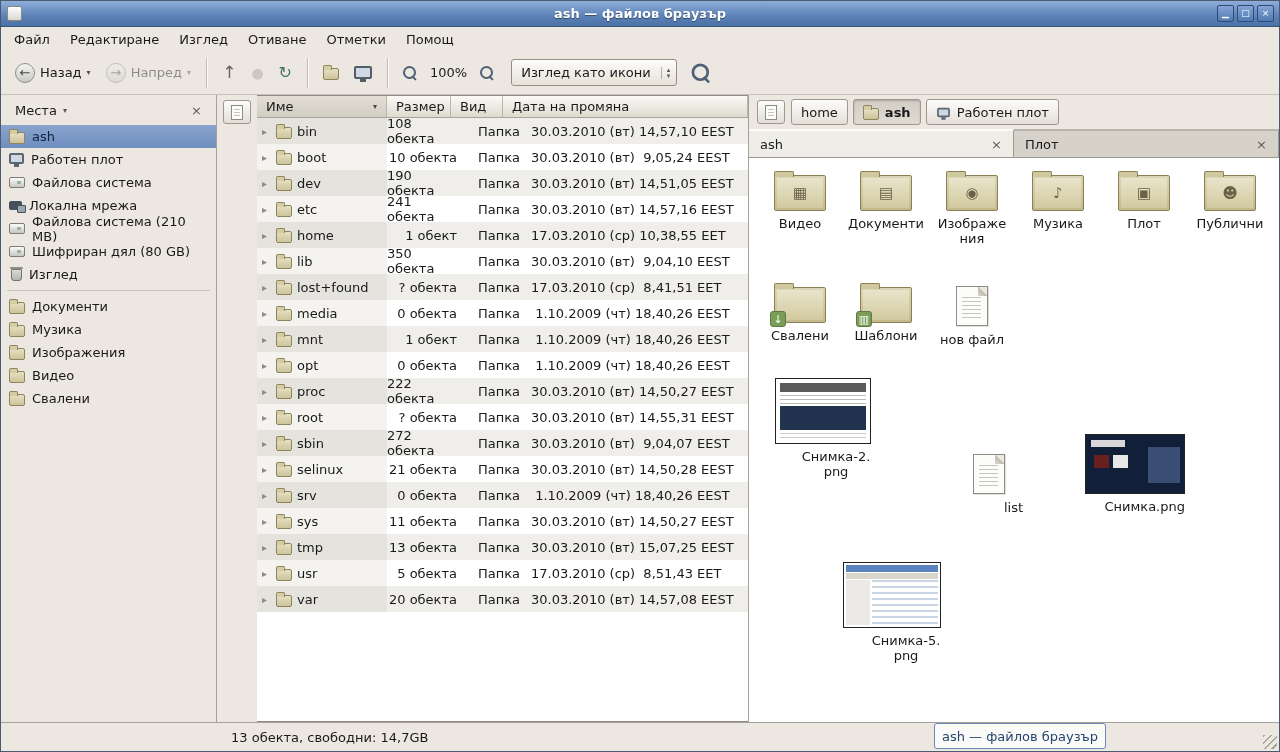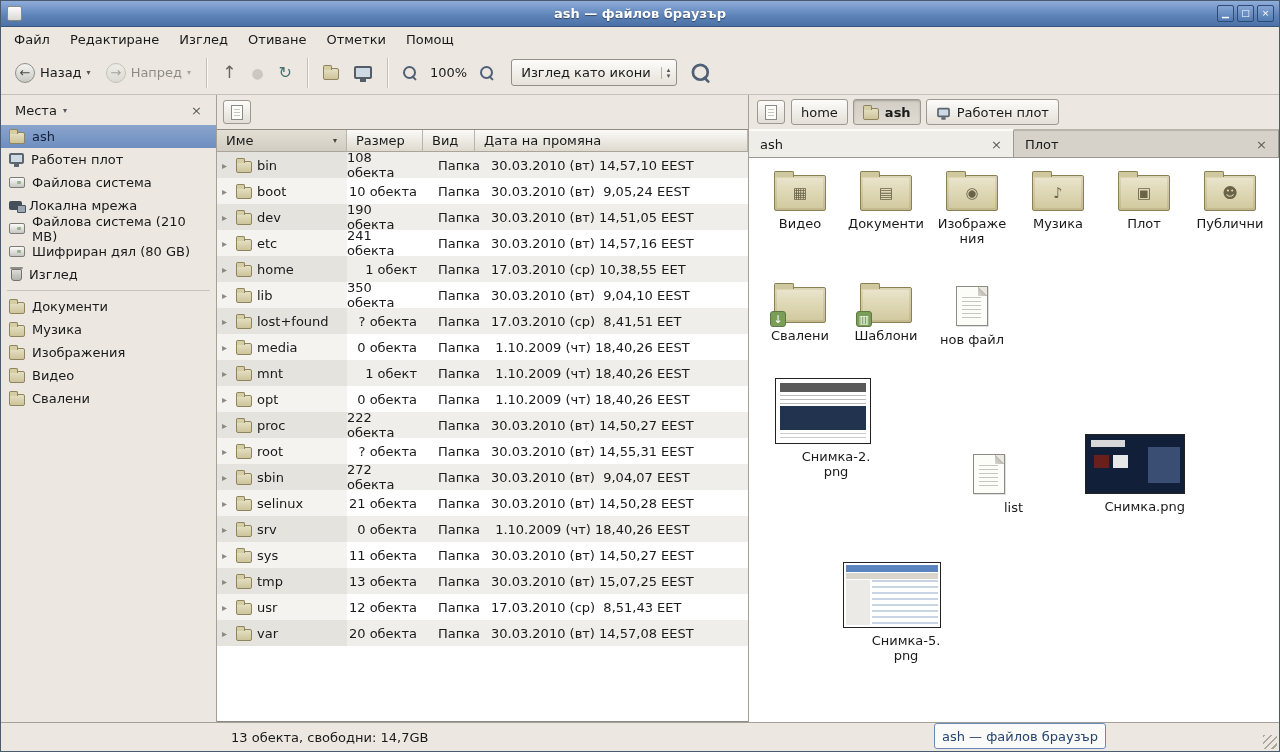--- a/index.html
+++ b/index.html
@@ -53,29 +53,29 @@
 
 
 .main{flex:1;display:flex;min-height:0}
 .sidebar{width:216px;flex:none;border-right:1px solid #a5a198;display:flex;flex-direction:column}
 .side-head{height:30px;flex:none;display:flex;align-items:center;gap:6px;padding:0 14px}
 .side-close,.tab-close{color:#5e5e58;font-size:13px;line-height:1}
 .side-item{height:23px;display:flex;align-items:center;gap:7px;padding:0 8px}
 .side-item.selected{background:linear-gradient(#8aa4cd,#6e8ec0);color:#13223c}
 .side-sep{height:1px;background:#c9c5bc;margin:4px 6px}
 
-.listpane{width:532px;flex:none;display:flex;flex-direction:column;border-right:1px solid #a5a198;min-height:0}
+.listpane{width:532px;flex:none;display:flex;border-right:1px solid #a5a198;min-height:0}
 .pane-topbar{height:34px;flex:none;display:flex;align-items:center;padding:0 6px}
 .sbtn{width:28px;height:24px;border:1px solid #9d9990;border-radius:3px;background:linear-gradient(#fdfcfa,#e2ded6);display:flex;align-items:center;justify-content:center}
 .listbox{flex:1;border:1px solid #8f8b82;border-left:none;border-right:none;background:#fff;display:flex;flex-direction:column;overflow:hidden}
 .cols{display:flex;height:22px;flex:none}
 .colh{display:flex;align-items:center;gap:4px;padding:0 9px;background:linear-gradient(#fbfaf7,#dedacf);border-right:1px solid #b9b5aa;border-bottom:1px solid #a9a59a}
 .colh.sorted{background:linear-gradient(#e3dfd5,#d1cdc2)}
 .sort-arrow{font-size:8px;color:#444;margin-left:auto}
-.w-name{width:130px}.w-size{width:76px}.w-type{width:52px}.w-date{flex:1}
+.w-name{width:130px}.w-size{width:64px}.w-type{width:52px}.w-date{flex:1}
 .frow{display:flex;height:26px;flex:none}
 .frow.even{background:#efeeeb}
 .cell{display:flex;align-items:center}
 .c-name{width:130px;padding-left:5px;gap:5px;background:rgba(150,140,110,.10)}
 .c-size{width:84px;justify-content:flex-end;padding-right:14px}
 .c-type{width:52px;padding-left:7px}
 .c-date{flex:1;padding-left:8px;white-space:pre}
 .expander{color:#8a8a84;font-size:10px;width:9px;flex:none}
 
 
@@ -458,21 +458,21 @@
               <div class="cell c-size">13 обекта</div>
               <div class="cell c-type">Папка</div>
               <div class="cell c-date">30.03.2010 (вт) 15,07,25 EEST</div>
             </div>
             <div class="frow odd">
               <div class="cell c-name">
                 <span class="expander">▸</span>
                 <span class="icn folder-icn"></span>
                 <span class="fname">usr</span>
               </div>
-              <div class="cell c-size">12 обекта</div>
+              <div class="cell c-size">5 обекта</div>
               <div class="cell c-type">Папка</div>
               <div class="cell c-date">17.03.2010 (ср)  8,51,43 EET</div>
             </div>
             <div class="frow even">
               <div class="cell c-name">
                 <span class="expander">▸</span>
                 <span class="icn folder-icn"></span>
                 <span class="fname">var</span>
               </div>
               <div class="cell c-size">20 обекта</div>

